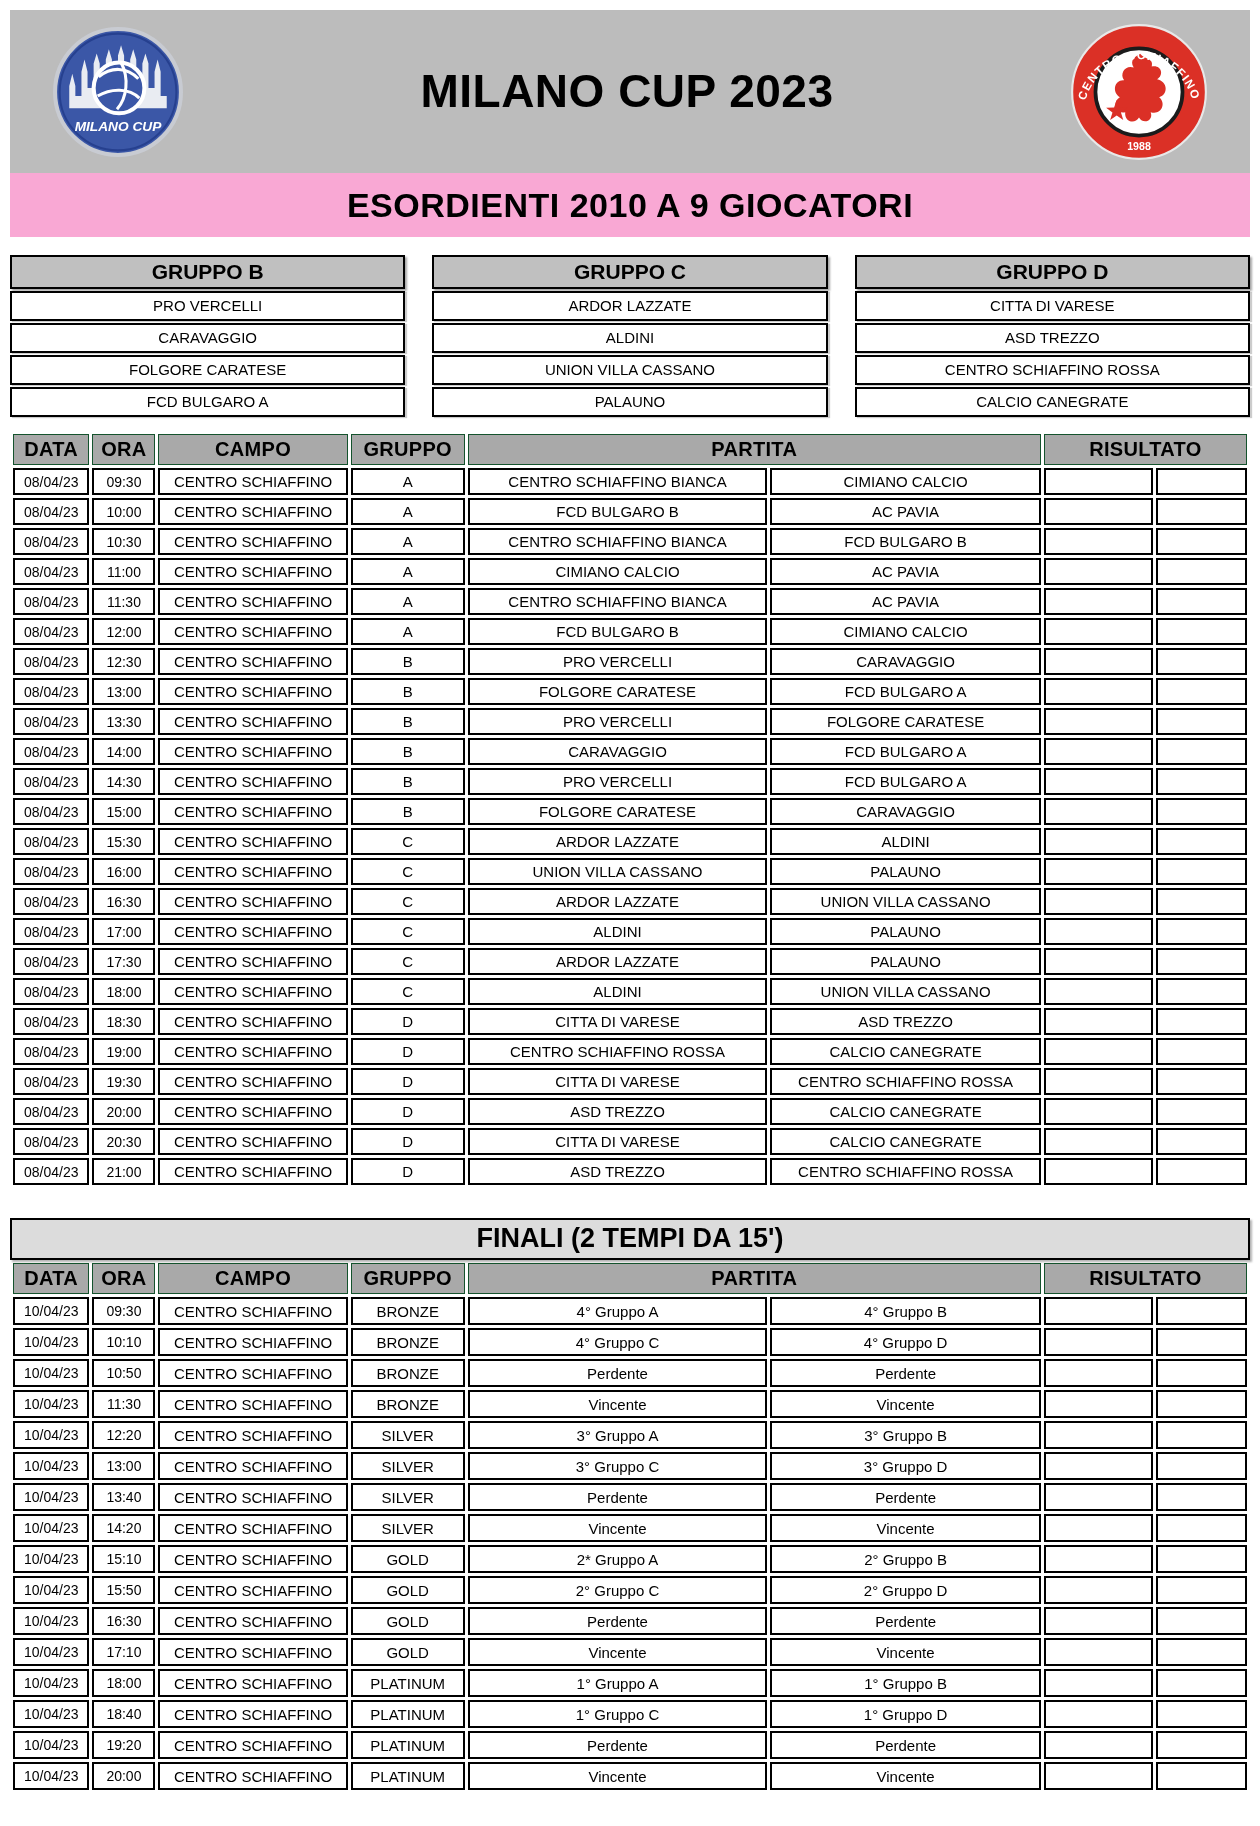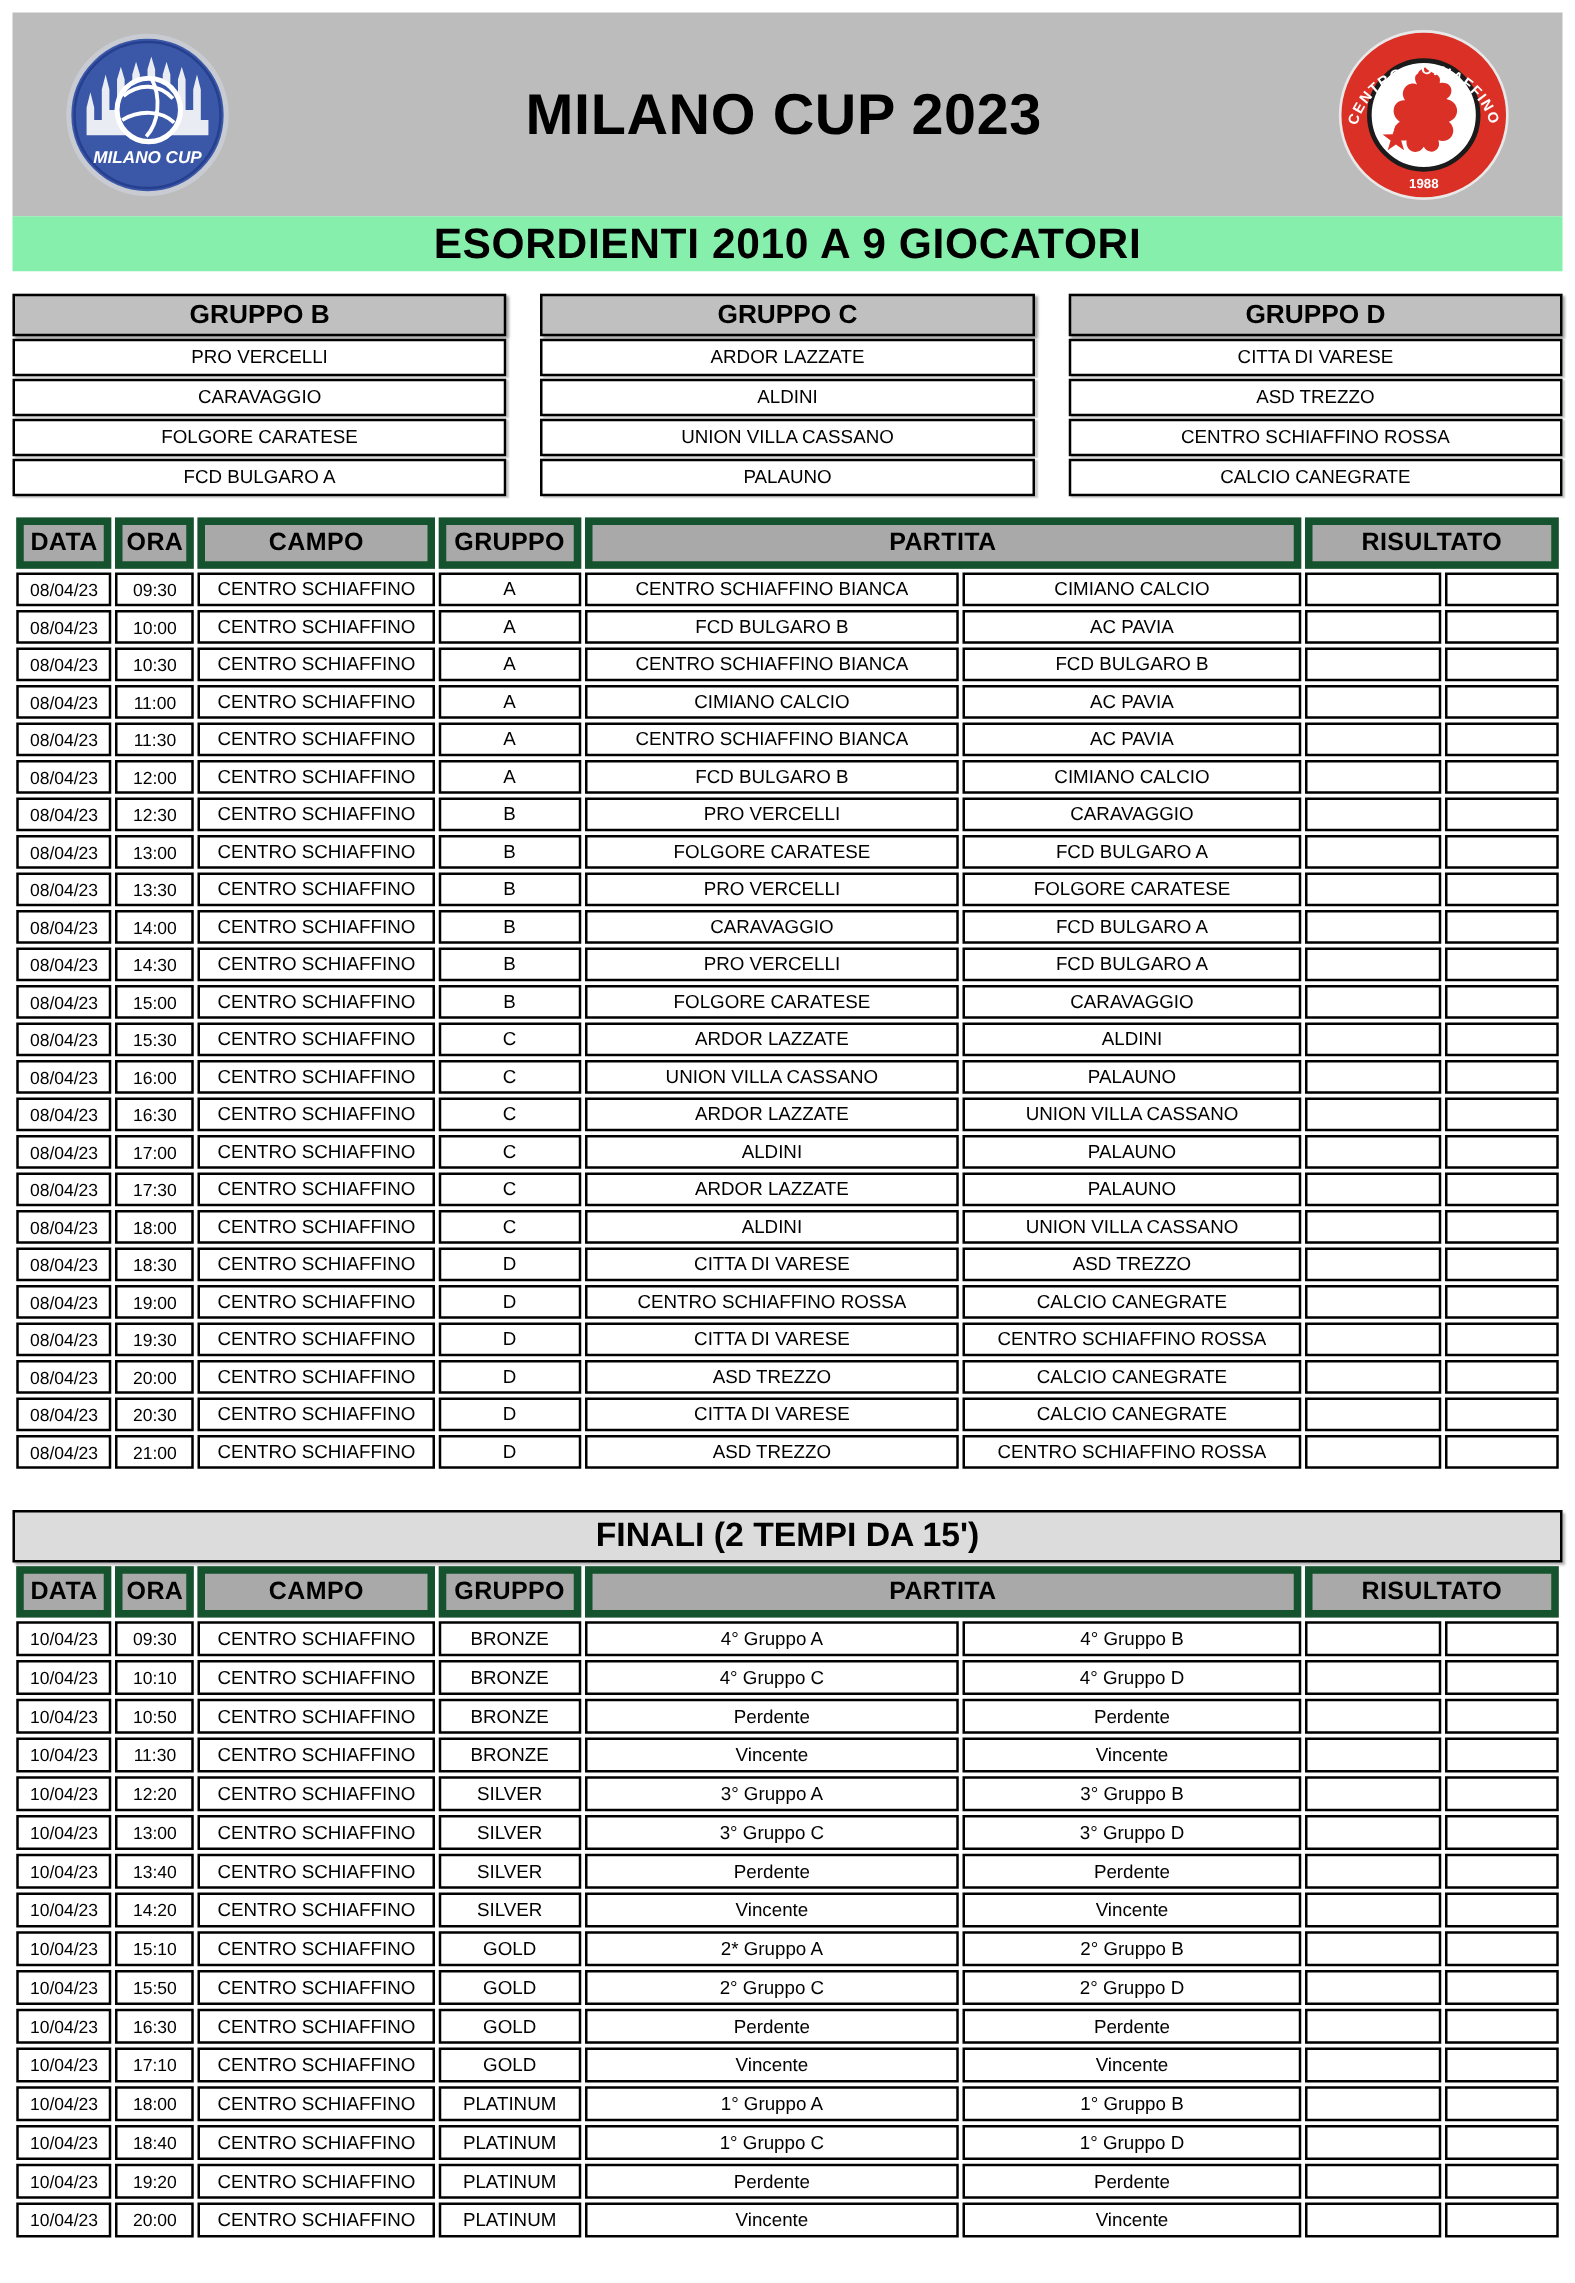--- a/index.html
+++ b/index.html
@@ -11,21 +11,21 @@
   }
   
   .band-header {
     background:#bcbcbc; height:163px;
     display:flex; align-items:center; box-sizing:border-box; padding:0 42px;
   }
   .title-block { flex:1; text-align:center; font-weight:bold; font-size:46px; line-height:1.16; letter-spacing:.5px; }
   .logo { flex:0 0 auto; }
   
   .band-category {
-    background:#86efac; height:44px;
+    background:#f9a8d4; height:64px;
     display:flex; align-items:center; justify-content:center;
     font-size:34px; font-weight:bold; letter-spacing:.5px;
   }
   
   .groups-row { display:flex; gap:27px; margin-top:18px; }
   .group-box { flex:1; }
   .group-header {
     background:#c0c0c0; border:2px solid #000; text-align:center;
     font-weight:bold; font-size:21px; padding:3px 0;
     box-shadow:2px 2px 2px rgba(0,0,0,.35);
@@ -38,21 +38,21 @@
   
   .table-block { margin-top:14px; }
   .finals-block { margin-top:30px; }
   .table-title {
     border:2px solid #000; background:#dcdcdc; text-align:center;
     font-size:27px; font-weight:bold; padding:3px 0 4px;
     box-shadow:2px 2px 2px rgba(0,0,0,.3);
   }
   table.sched { width:100%; border-collapse:separate; border-spacing:3px; table-layout:fixed; }
   .sched th {
-    background:#a9a9a9; border:6px solid #14532d;
+    background:#a9a9a9; border:1px solid #14532d;
     font-size:20px; font-weight:bold; padding:3px 0; letter-spacing:.3px;
   }
   .sched td {
     background:#fff; border:2px solid #000; text-align:center;
     font-size:15px; height:23px; padding:0 2px;
     overflow:hidden; white-space:nowrap;
   }
   .sched td.cell-sm { font-size:14px; }
   .sched.finals td { height:24px; }
 </style>

